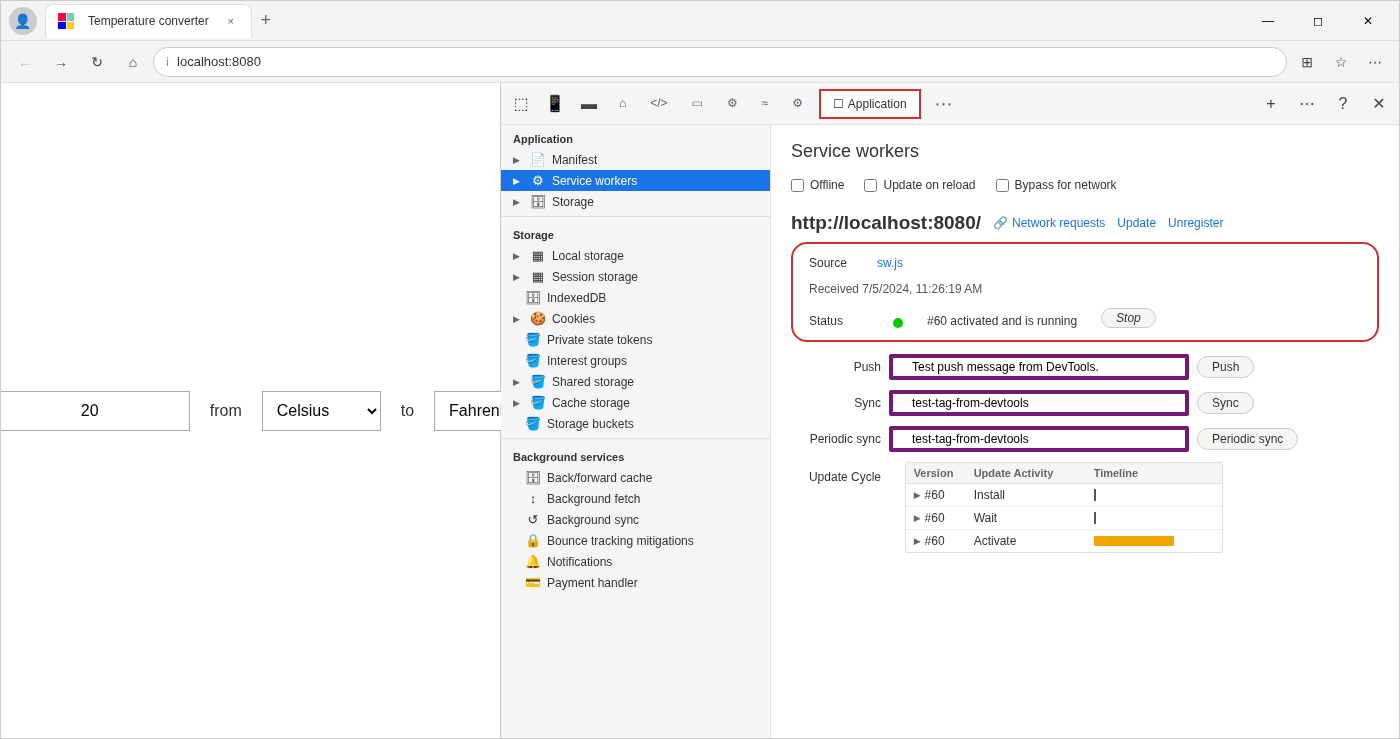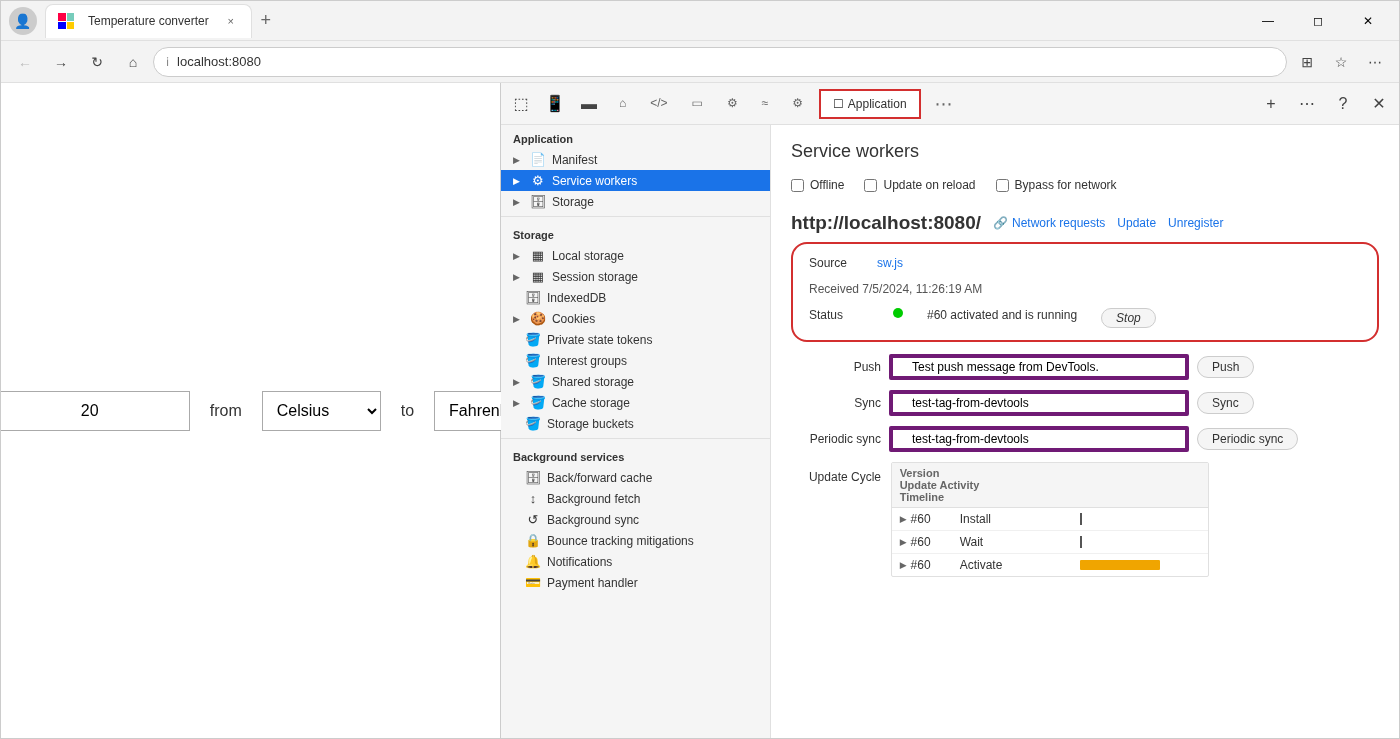--- a/index.html
+++ b/index.html
@@ -67,33 +67,33 @@
     .sw-url-row { display: flex; align-items: center; gap: 12px; margin-bottom: 8px; }
     .sw-url { font-size: 19px; font-weight: 600; color: #333; }
     .sw-link { color: #1a73e8; font-size: 12px; text-decoration: none; cursor: pointer; display: flex; align-items: center; gap: 4px; }
 
     .sw-detail-box { border: 2px solid #d32f2f; border-radius: 16px; padding: 12px 16px; margin-bottom: 12px; }
     .sw-detail-row { margin-bottom: 8px; display: flex; align-items: center; gap: 8px; }
     .sw-label { font-size: 12px; color: #333; min-width: 60px; }
     .sw-value { font-size: 12px; color: #333; }
     .sw-value a { color: #1a73e8; text-decoration: none; }
     .sw-received { font-size: 12px; color: #555; text-align: center; display: block; margin: 4px 0; }
-    .sw-status-row { display: flex; align-items: flex-start; gap: 24px; }
+    .sw-status-row { display: flex; align-items: flex-end; gap: 24px; }
     .status-dot { width: 10px; height: 10px; border-radius: 50%; background: #0c0; }
     .stop-btn { padding: 2px 14px; border: 1px solid #ccc; border-radius: 12px; background: #f5f5f5; cursor: pointer; font-size: 12px; color: #333; font-style: italic; }
 
     .sw-action-row { display: flex; align-items: center; gap: 8px; margin-bottom: 10px; }
     .sw-action-label { font-size: 12px; color: #333; min-width: 90px; text-align: right; }
     .sw-action-input { flex: 1; height: 26px; border: 4px solid #701a75; border-radius: 2px; padding: 0 19px; font-size: 12px; max-width: 300px; }
     .sw-action-btn { padding: 3px 14px; border: 1px solid #ccc; border-radius: 12px; background: #f5f5f5; cursor: pointer; font-size: 12px; color: #333; }
 
     .update-cycle-section { margin-top: 8px; }
-    .update-cycle-label { font-size: 12px; color: #333; min-width: 90px; text-align: right; display: inline-block; margin-right: 6px; vertical-align: top; margin-top: 8px; }
+    .update-cycle-label { font-size: 12px; color: #333; min-width: 90px; text-align: right; display: inline-block; margin-right: 20px; vertical-align: top; margin-top: 8px; }
     .update-cycle-table { display: inline-block; border: 1px solid #e0e0e0; border-radius: 2px; }
-    .uc-header { display: flex; background: #f5f5f5; border-bottom: 1px solid #e0e0e0; padding: 4px 8px; flex-direction: column; }
+    .uc-header { display: flex; background: #f5f5f5; border-bottom: 1px solid #e0e0e0; padding: 4px 8px; }
     .uc-col { font-size: 11px; color: #666; font-weight: 600; }
     .uc-col.version { width: 60px; }
     .uc-col.activity { width: 120px; }
     .uc-col.timeline { width: 120px; }
     .uc-row { display: flex; align-items: center; padding: 4px 8px; border-bottom: 1px solid #f0f0f0; }
     .uc-row:last-child { border-bottom: none; }
     .uc-cell { font-size: 12px; color: #333; }
     .uc-cell.version { width: 60px; display: flex; align-items: center; gap: 4px; }
     .uc-cell.activity { width: 120px; }
     .uc-cell.timeline { width: 120px; display: flex; align-items: center; }

